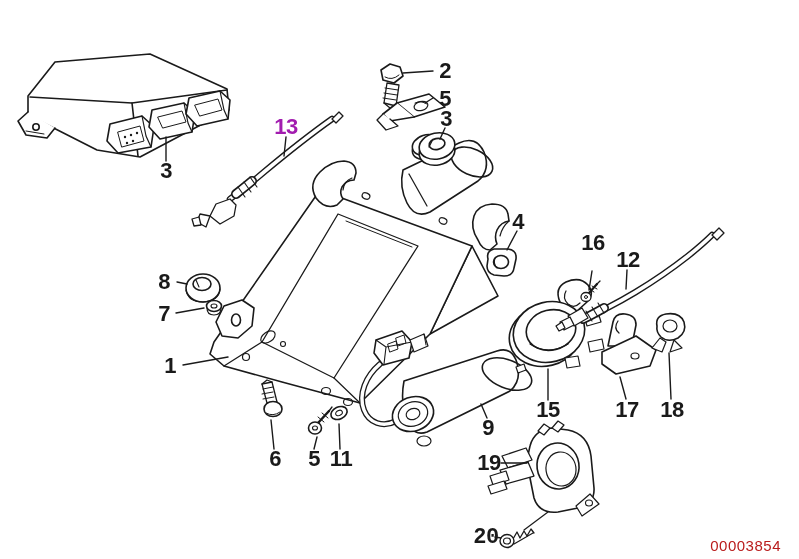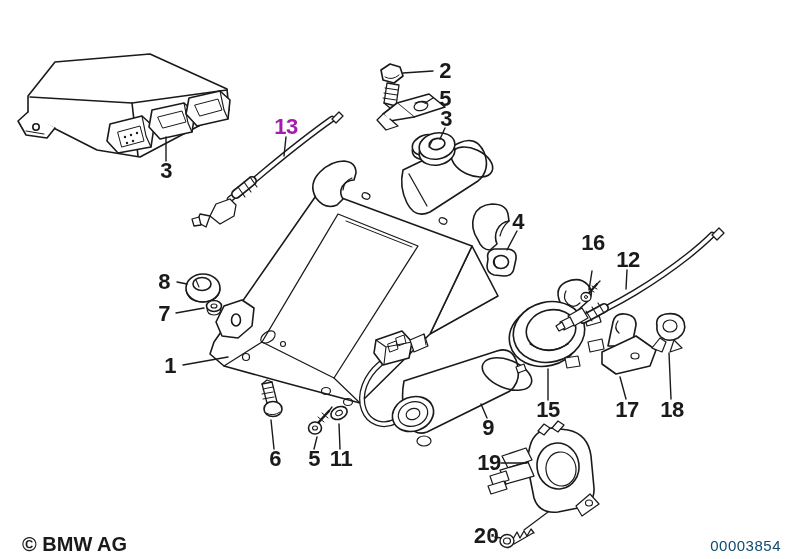--- a/index.html
+++ b/index.html
@@ -291,15 +291,14 @@
   <div class="callout" style="left: 628px; top: 260px; color: rgb(26, 26, 26);">12</div>
   <div class="callout" style="left: 286px; top: 127px; color: #a21caf;">13</div>
   <div class="callout" style="left: 166px; top: 171px; color: rgb(26, 26, 26);">3</div>
   <div class="callout" style="left: 548px; top: 410px; color: rgb(26, 26, 26);">15</div>
   <div class="callout" style="left: 593px; top: 243px; color: rgb(26, 26, 26);">16</div>
   <div class="callout" style="left: 627px; top: 410px; color: rgb(26, 26, 26);">17</div>
   <div class="callout" style="left: 672px; top: 410px; color: rgb(26, 26, 26);">18</div>
   <div class="callout" style="left: 489px; top: 463px; color: rgb(26, 26, 26);">19</div>
   <div class="callout" style="left: 486px; top: 537px; color: rgb(26, 26, 26); font-family: Liberation Mono, monospace;">20</div>
 
-  <div class="watermark" style="color: rgb(26, 26, 26);">© BMW AG</div>
-  <div class="docnum" style="color: #0c4a6e;">00003854</div>
+  <div class="docnum" style="color: #b91c1c;">00003854</div>
 </div>
 
 </body></html>

